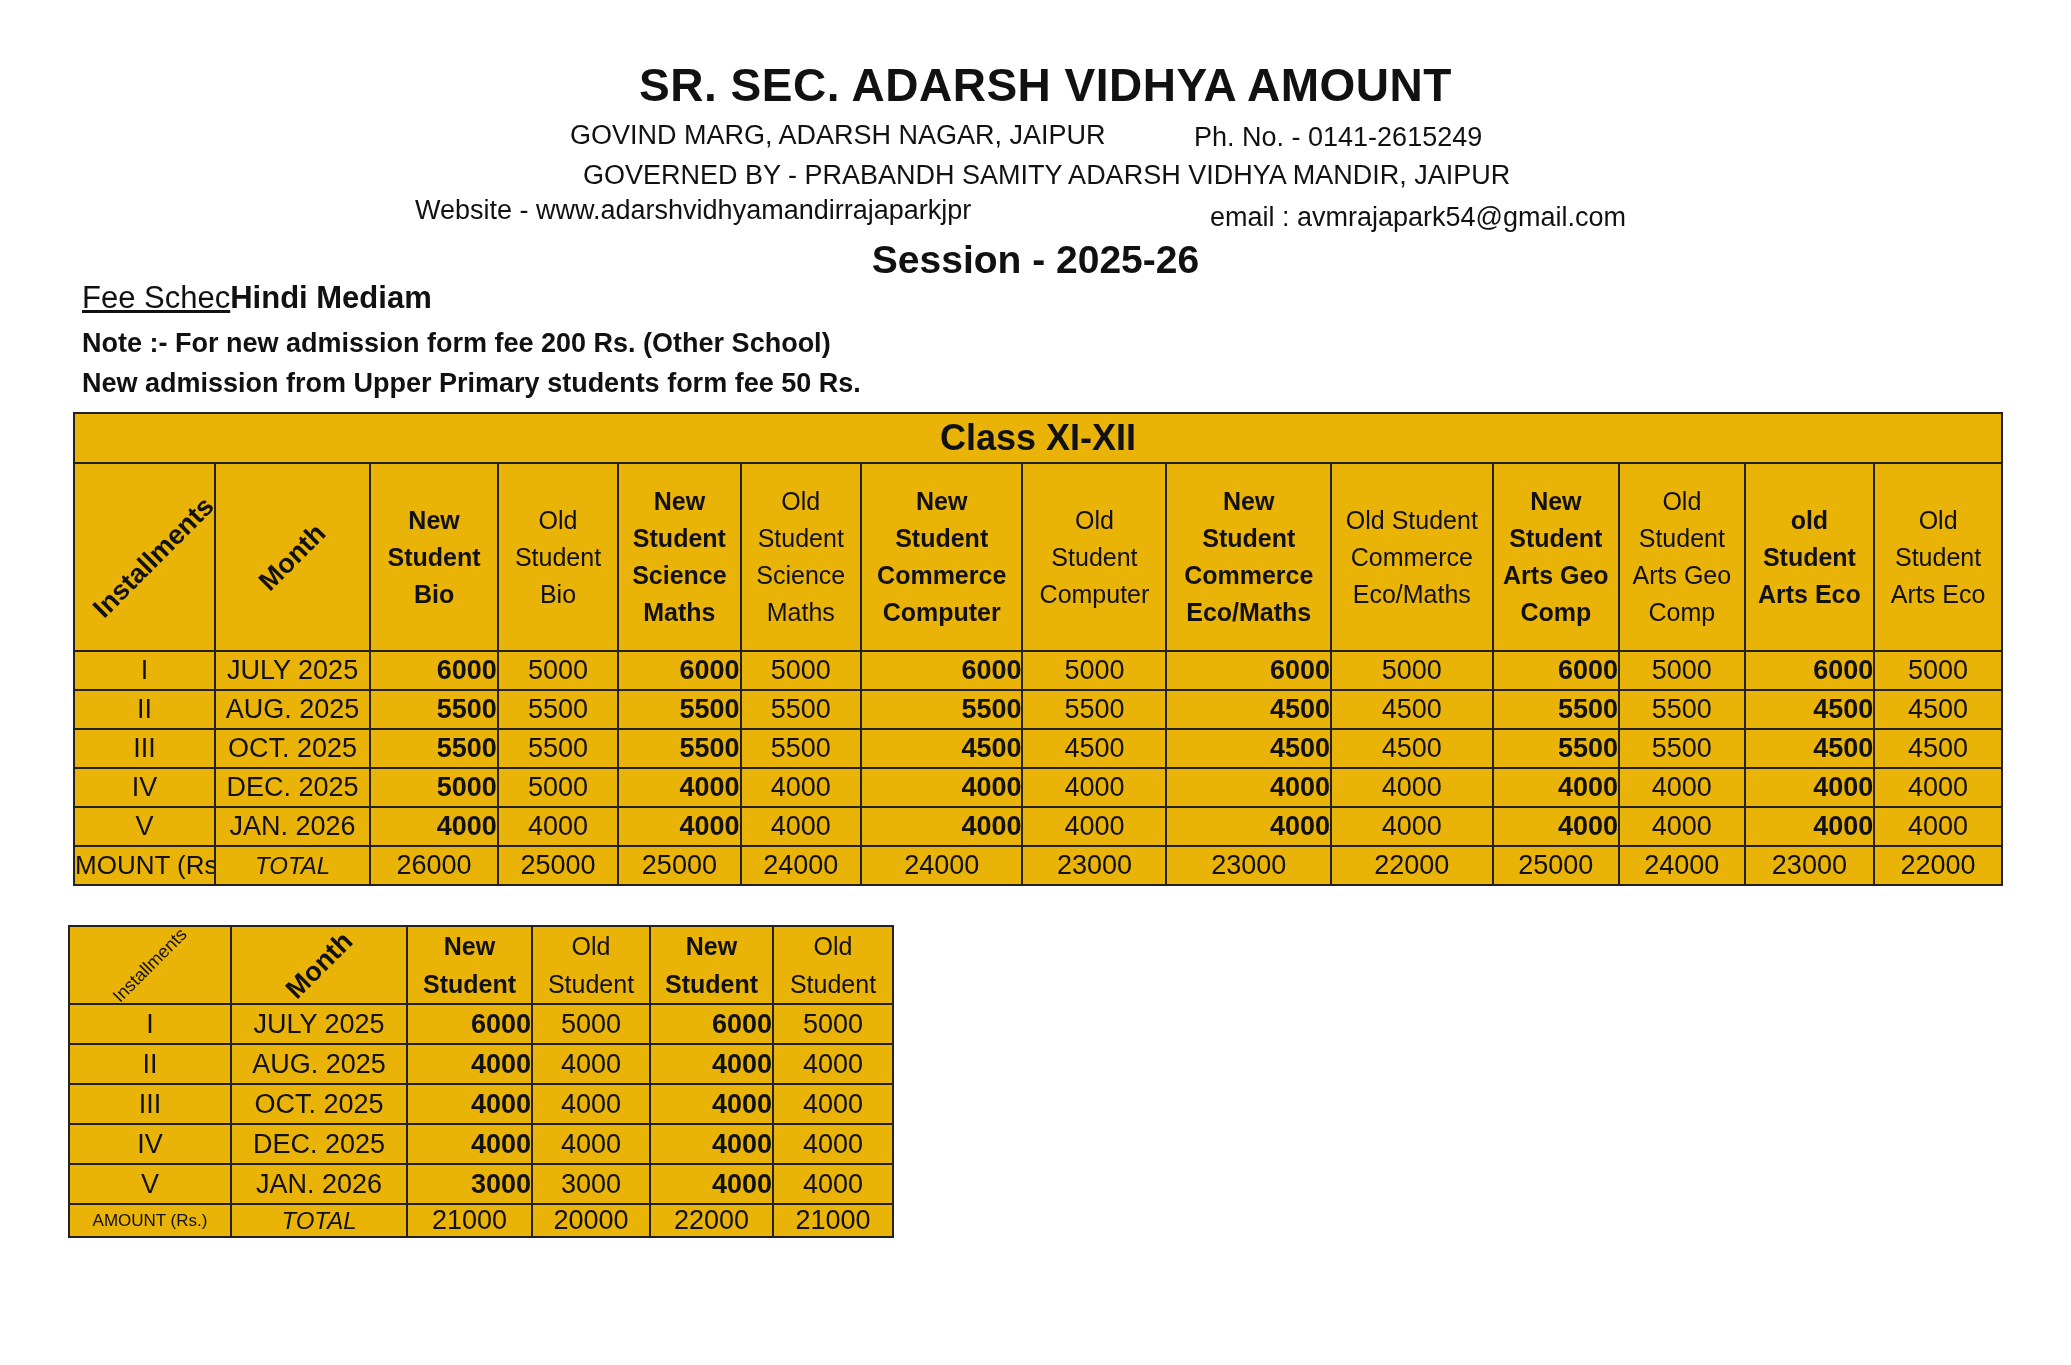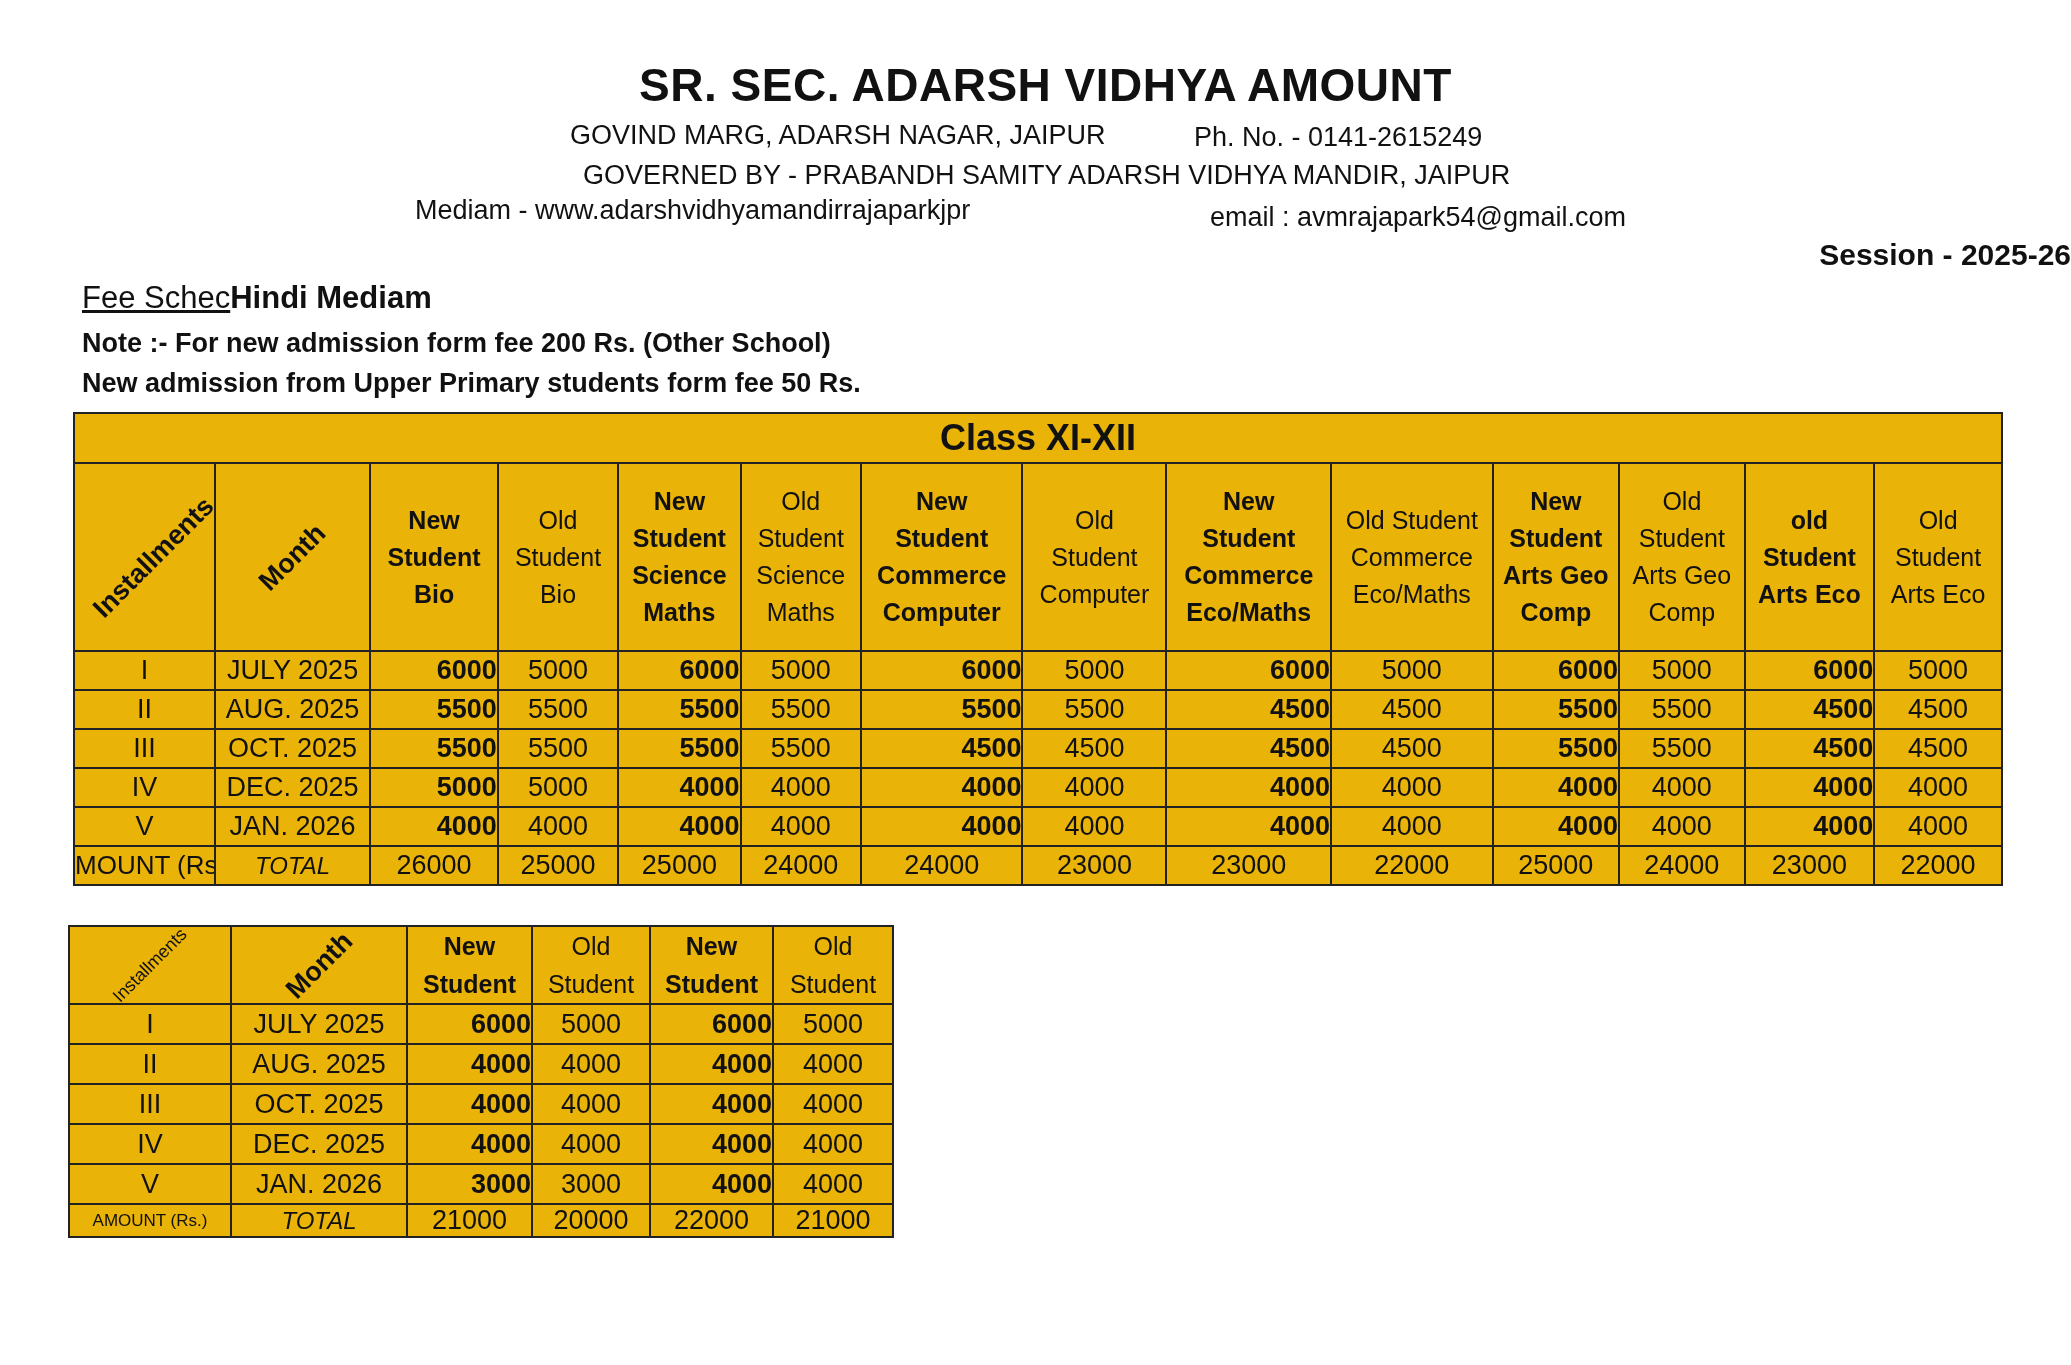--- a/index.html
+++ b/index.html
@@ -6,21 +6,21 @@
   body { width:2071px; height:1365px; position:relative; overflow:hidden;
          font-family:"Liberation Sans", "DejaVu Sans", sans-serif; color:#111; }
   .abs { position:absolute; }
   #school-name { left:0; width:2071px; top:58px; font-size:46px; font-weight:bold; text-align:center; letter-spacing:0.5px; padding-left:20px; box-sizing:border-box;}
   .hline { font-size:27px; white-space:nowrap; }
   #addr { left:570px; top:120px; }
   #phone { left:1194px; top:122px; }
   #governed { left:583px; top:160px; }
   #website { left:415px; top:195px; }
   #email { left:1210px; top:202px; }
-  #session { left:0; width:2071px; top:238px; font-size:30px; font-weight:bold; text-align:right; }
+  #session { left:0; width:2071px; top:238px; font-size:39px; font-weight:bold; text-align:center; }
   #fee-sched { left:82px; top:280px; font-size:31px; }
   #fee-sched .u { text-decoration:underline; }
   #fee-sched .b { font-weight:bold; }
   #note1 { left:82px; top:328px; font-size:27px; font-weight:bold; }
   #note2 { left:82px; top:368px; font-size:27px; font-weight:bold; }
 
   table.fee { position:absolute; border-collapse:collapse; table-layout:fixed; background:#eab308; }
   table.fee td, table.fee th { border:2px solid #222; text-align:center; vertical-align:middle; padding:0; font-weight:normal; }
   .title-cell { font-size:36px; font-weight:bold !important; }
   .hdr { font-size:25px; line-height:37px; }
@@ -37,21 +37,21 @@
   #t1 { left:73px; top:412px; width:1930px; }
   #t2 { left:68px; top:925px; width:824px; }
 </style>
 </head>
 <body>
 
 <div class="abs" id="school-name">SR. SEC. ADARSH VIDHYA AMOUNT</div>
 <div class="abs hline" id="addr">GOVIND MARG, ADARSH NAGAR, JAIPUR</div>
 <div class="abs hline" id="phone">Ph. No. - 0141-2615249</div>
 <div class="abs hline" id="governed">GOVERNED BY - PRABANDH SAMITY ADARSH VIDHYA MANDIR, JAIPUR</div>
-<div class="abs hline" id="website">Mediam - www.adarshvidhyamandirrajaparkjpr</div>
+<div class="abs hline" id="website">Website - www.adarshvidhyamandirrajaparkjpr</div>
 <div class="abs hline" id="email">email : avmrajapark54@gmail.com</div>
 <div class="abs" id="session">Session - 2025-26</div>
 
 <div class="abs" id="fee-sched">
   <span class="u">Fee Schec</span><span class="b">Hindi Mediam</span>
 </div>
 <div class="abs" id="note1">Note :- For new admission form fee 200 Rs. (Other School)</div>
 <div class="abs" id="note2">New admission from Upper Primary students form fee 50 Rs.</div>
 
 <table class="fee" id="t1">

